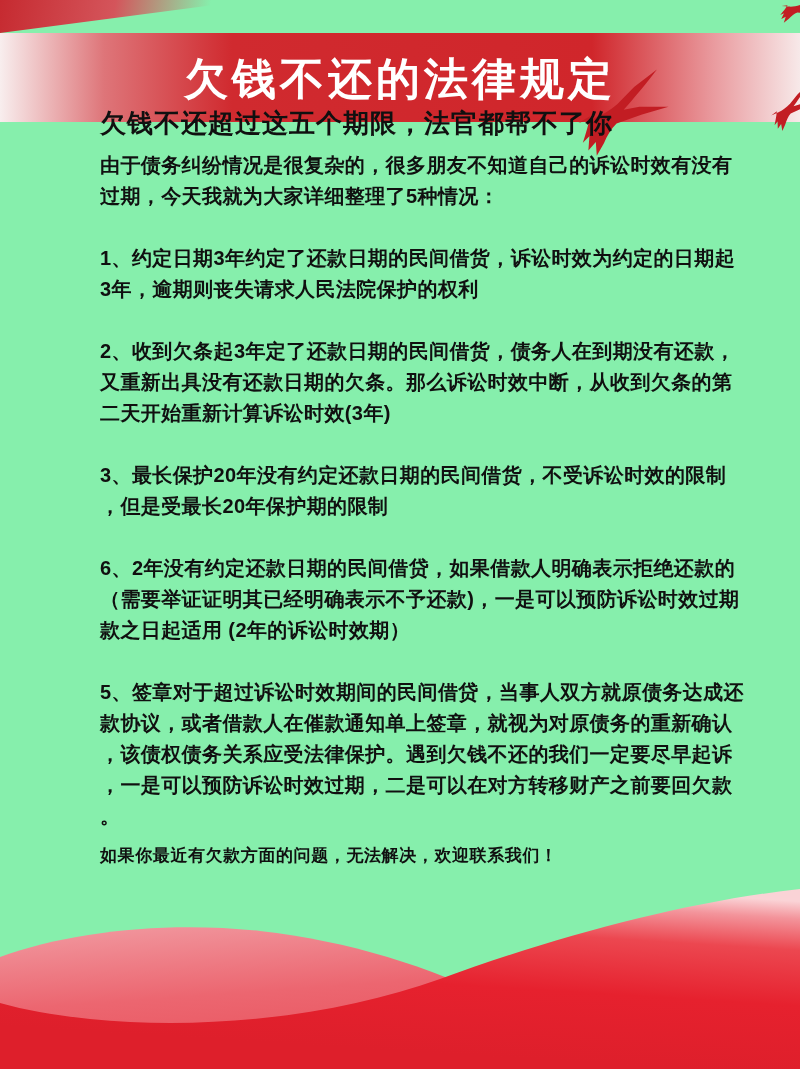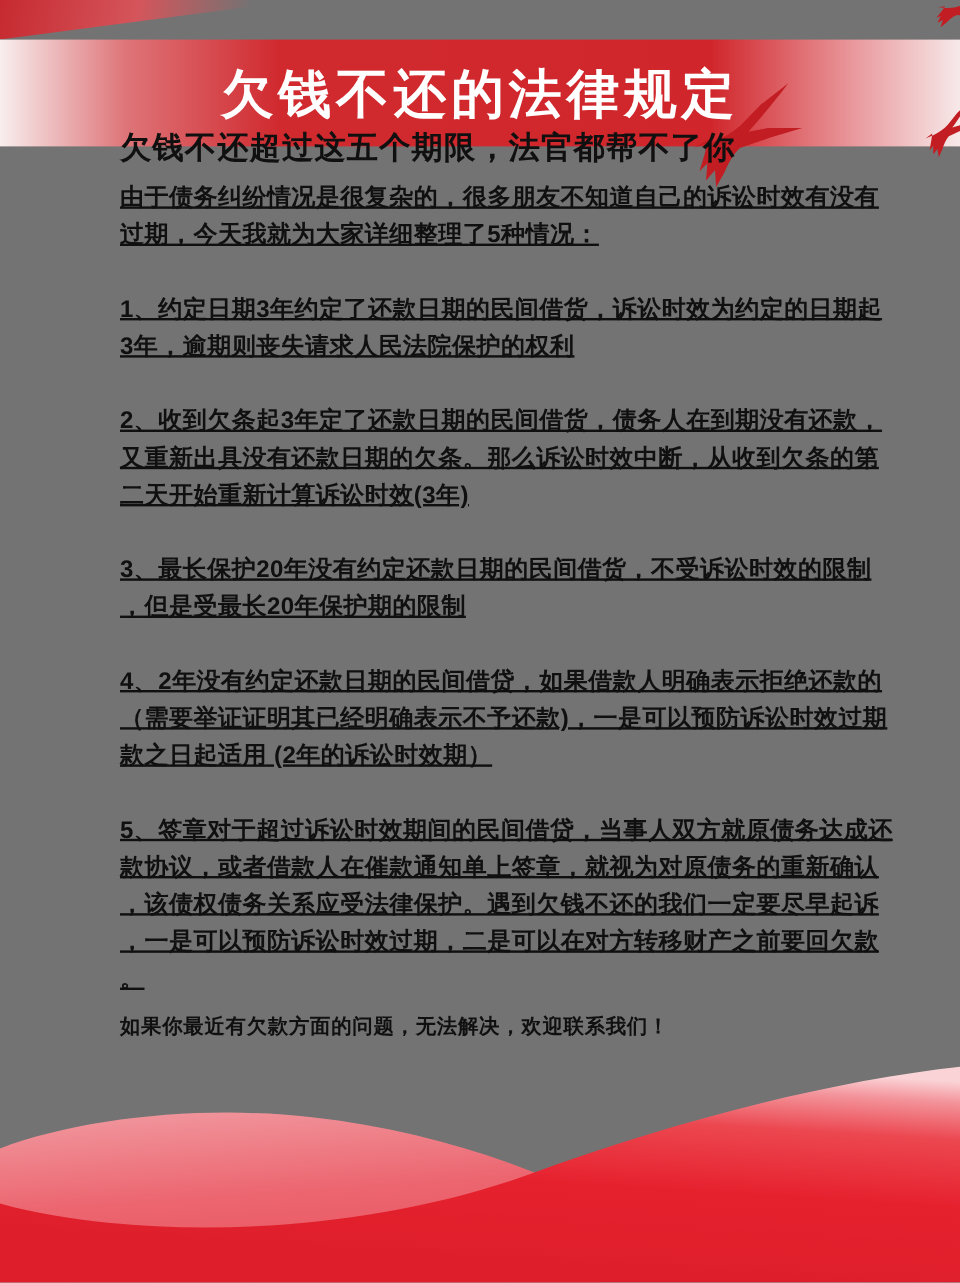--- a/index.html
+++ b/index.html
@@ -1,18 +1,18 @@
 <!DOCTYPE html>
 <html><head>
 <meta charset="utf-8">
 <style>
   html,body { margin:0; padding:0; background:#e8e8e8; }
   .page {
     position:relative; width:800px; height:1069px; margin:0 auto;
-    background:#737373; overflow:hidden;
+    background:#86efac; overflow:hidden;
     font-family:"Liberation Sans","DejaVu Sans",sans-serif;
   }
   
   .corner-ribbon {
     position:absolute; top:0; left:0; width:252px; height:33px;
     clip-path:polygon(0 0, 100% 0, 0 100%);
     background:linear-gradient(100deg,#c62a30 0%,#d4555b 45%,rgba(242,205,207,0) 82%);
   }
   
   .banner {
@@ -32,21 +32,21 @@
   .bird-main   { left:570px; top:70px;  width:104px; height:90px; transform:rotate(-4deg); }
   .bird-edge   { left:763px; top:86px;  width:60px;  height:46px; transform:rotate(-10deg); }
   .bird-corner { left:778px; top:-10px; width:46px;  height:40px; transform:rotate(18deg); }
 
   .content { position:absolute; top:106px; left:100px; width:625px; color:#101010; }
   .heading {
     font-size:26px; line-height:34px; font-weight:800; letter-spacing:1px;
     margin:0 0 10px 0; white-space:nowrap;
   }
   .para { margin:0 0 31px 0; font-size:20px; font-weight:600; letter-spacing:0.4px; }
-  .para .line { line-height:31px; white-space:nowrap;text-decoration:underline; }
+  .para .line { line-height:31px; white-space:nowrap; }
   .para-last { margin-bottom:8px; }
   .footer-line {
     font-size:17px; line-height:31px; font-weight:800; letter-spacing:0.6px;
     white-space:nowrap;
   }
   
   .wave { position:absolute; left:0; bottom:0; width:800px; height:190px; }
 </style>
 </head>
 <body>
@@ -94,21 +94,21 @@
     <div class="para">
         <div class="line">2、收到欠条起3年定了还款日期的民间借货，债务人在到期没有还款，</div>
         <div class="line">又重新出具没有还款日期的欠条。那么诉讼时效中断，从收到欠条的第</div>
         <div class="line">二天开始重新计算诉讼时效(3年)</div>
       </div>
     <div class="para">
         <div class="line">3、最长保护20年没有约定还款日期的民间借货，不受诉讼时效的限制</div>
         <div class="line">，但是受最长20年保护期的限制</div>
       </div>
     <div class="para">
-        <div class="line">4、2年没有约定还款日期的民间借贷，如果借款人明确表示拒绝还款的</div>
+        <div class="line">6、2年没有约定还款日期的民间借贷，如果借款人明确表示拒绝还款的</div>
         <div class="line">（需要举证证明其已经明确表示不予还款)，一是可以预防诉讼时效过期</div>
         <div class="line">款之日起适用 (2年的诉讼时效期）</div>
       </div>
     <div class="para para-last">
         <div class="line">5、签章对于超过诉讼时效期间的民间借贷，当事人双方就原债务达成还</div>
         <div class="line">款协议，或者借款人在催款通知单上签章，就视为对原债务的重新确认</div>
         <div class="line">，该债权债务关系应受法律保护。遇到欠钱不还的我们一定要尽早起诉</div>
         <div class="line">，一是可以预防诉讼时效过期，二是可以在对方转移财产之前要回欠款</div>
         <div class="line">。</div>
       </div>

